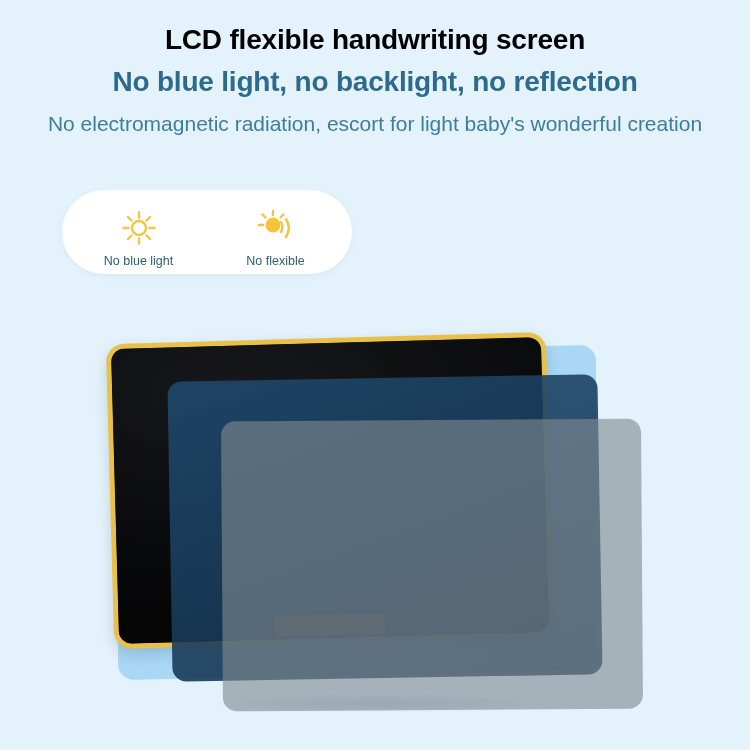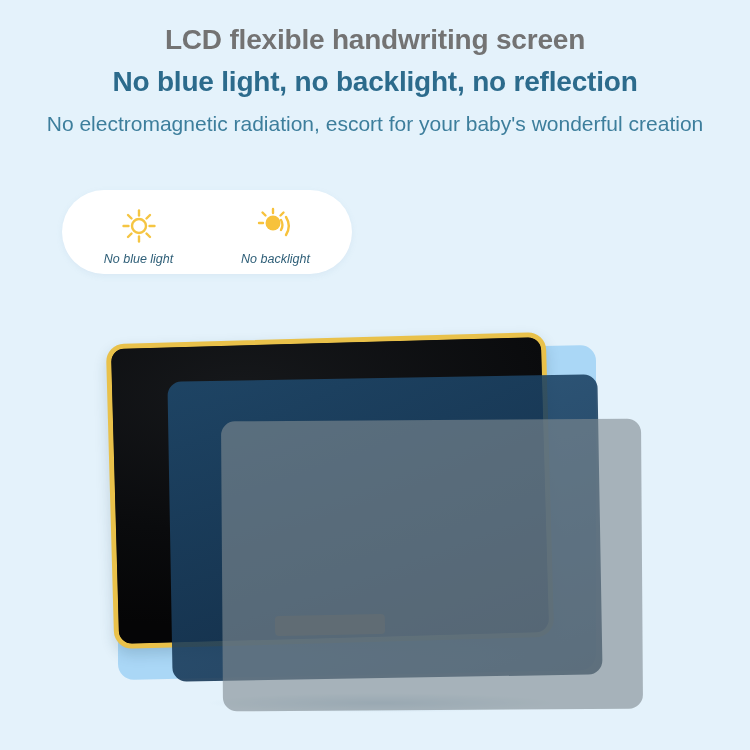--- a/index.html
+++ b/index.html
@@ -27,21 +27,21 @@
   .headings {
     position: absolute;
     top: 22px;
     left: 0;
     width: 750px;
     text-align: center;
   }
   .title-1 {
     font-size: 28px;
     font-weight: bold;
-    color: #737373;
+    color: #000000;
     letter-spacing: -0.2px;
     line-height: 1.28;
     margin: 0;
   }
   .title-2 {
     font-size: 28px;
     font-weight: bold;
     color: #2c6b8c;
     letter-spacing: -0.2px;
     line-height: 1.28;
@@ -63,25 +63,24 @@
     top: 190px;
     width: 290px;
     height: 84px;
     background: #ffffff;
     border-radius: 42px;
     box-shadow: 0 2px 6px rgba(120,160,190,0.10);
   }
   .pill-inner {
     display: flex;
     height: 100%;
-    align-items: flex-start;
+    align-items: flex-end;
     justify-content: space-around;
-    padding: 16px 8px;
+    padding: 6px 8px;
     box-sizing: border-box;
-    font-style: italic;
   }
   .feature {
     display: flex;
     flex-direction: column;
     align-items: center;
     justify-content: center;
     width: 130px;
   }
   .feature-icon {
     height: 40px;
@@ -191,21 +190,21 @@
   }
 </style>
 </head>
 <body>
 
 <div class="page">
 
   <div class="headings">
     <div class="title-1">LCD flexible handwriting screen</div>
     <div class="title-2">No blue light, no backlight, no reflection</div>
-    <div class="subtitle">No electromagnetic radiation, escort for your baby's wonderful creation</div>
+    <div class="subtitle">No electromagnetic radiation, escort for light baby's wonderful creation</div>
   </div>
 
   <div class="pill">
     <div class="pill-inner">
 
       <div class="feature">
         <div class="feature-icon">
           <svg width="40" height="40" viewBox="0 0 40 40">
             <circle cx="20" cy="20" r="7" fill="none" stroke="#f5c542" stroke-width="2.4"></circle>
             <g stroke="#f5c542" stroke-width="2.4" stroke-linecap="round">
@@ -232,21 +231,21 @@
               <line x1="6.5" y1="6.5" x2="9.5" y2="9.5"></line>
               <line x1="3" y1="17" x2="7" y2="17"></line>
               <line x1="27.5" y1="6.5" x2="24.5" y2="9.5"></line>
             </g>
             <g fill="none" stroke="#f7c23c" stroke-width="2.4" stroke-linecap="round">
               <path d="M25 24 A 10 10 0 0 0 25 14"></path>
               <path d="M30 29 A 17 17 0 0 0 30 11"></path>
             </g>
           </svg>
         </div>
-        <div class="feature-label">No backlight</div>
+        <div class="feature-label">No flexible</div>
       </div>
 
     </div>
   </div>
 
   <div class="stage">
     <div class="floor-shadow"></div>
 
     <div class="panel sheet-blue"></div>
 

